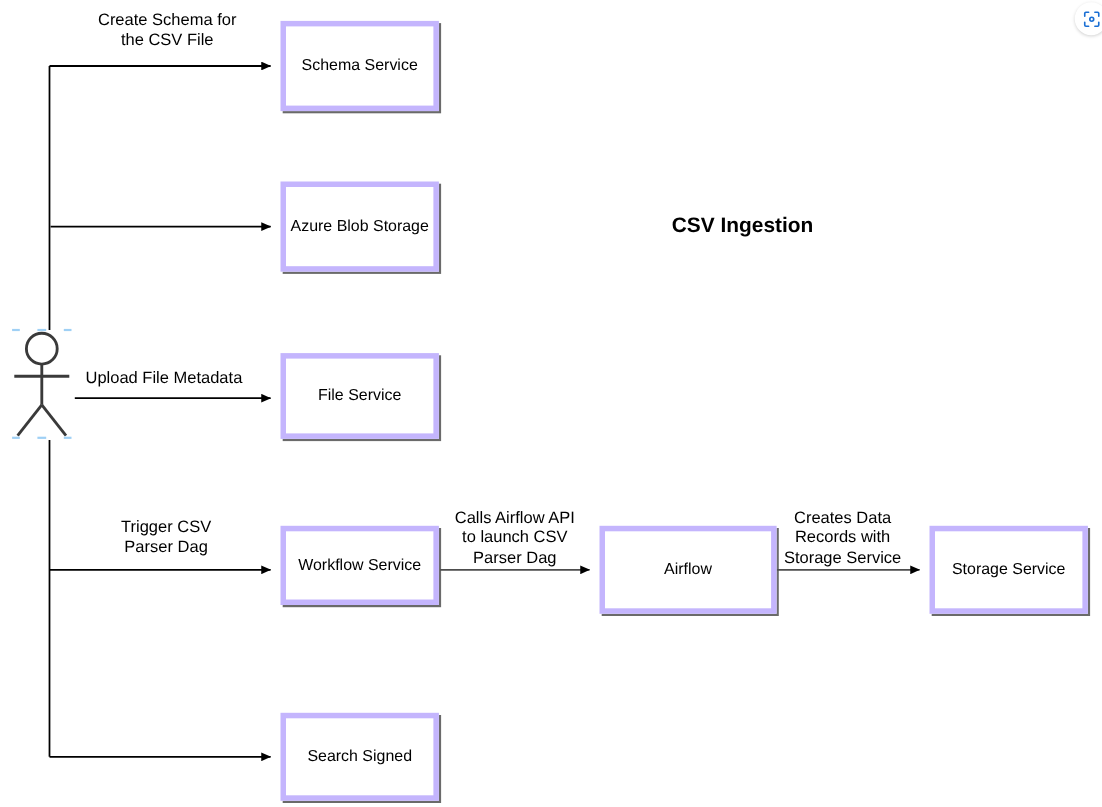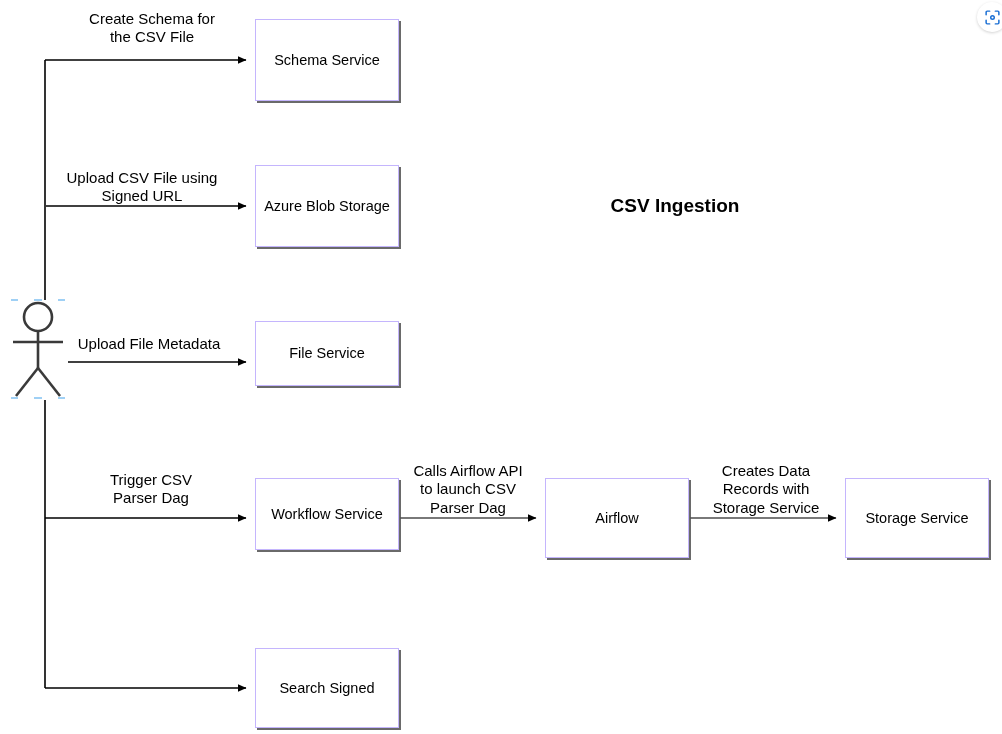--- a/index.html
+++ b/index.html
@@ -22,21 +22,21 @@
     position: absolute;
     left: 0;
     top: 0;
     width: 1002px;
     height: 734px;
   }
   .node-box {
     position: absolute;
     box-sizing: border-box;
     background: #ffffff;
-    border: 1px solid #c4b5fd;
+    border: 5px solid #c4b5fd;
     box-shadow: 2px 2px 0 0 rgba(80,80,80,0.85);
     display: flex;
     align-items: center;
     justify-content: center;
   }
   .node-label {
     font-size: 14.5px;
     color: #000000;
     line-height: 1.25;
     text-align: center;
@@ -133,45 +133,43 @@
   </svg>
 
   <div class="node-box" style="left:255px; top:19px; width:144px; height:82px;">
     <span class="node-label">Schema Service</span>
   </div>
 
   <div class="node-box" style="left:255px; top:165px; width:144px; height:82px;">
     <span class="node-label">Azure Blob Storage</span>
   </div>
 
-  <div class="node-box" style="left:255px; top:321px; width:144px; height:65px;">
+  <div class="node-box" style="left:255px; top:321px; width:144px; height:78px;">
     <span class="node-label">File Service</span>
   </div>
 
   <div class="node-box" style="left:255px; top:478px; width:144px; height:72px;">
     <span class="node-label">Workflow Service</span>
   </div>
 
-  <div class="node-box" style="left:545px; top:478px; width:144px; height:80px;">
+  <div class="node-box" style="left:545px; top:478px; width:161px; height:80px;">
     <span class="node-label">Airflow</span>
   </div>
 
   <div class="node-box" style="left:845px; top:478px; width:144px; height:80px;">
     <span class="node-label">Storage Service</span>
   </div>
 
   <div class="node-box" style="left:255px; top:648px; width:144px; height:80px;">
     <span class="node-label">Search Signed</span>
   </div>
 
   <div class="edge-label" style="left:152px; top:10px;">Create Schema for
 the CSV File</div>
 
-  <div class="edge-label" style="left:142px; top:169px;">Upload CSV File using
-Signed URL</div>
 
   <div class="edge-label" style="left:149px; top:335px;">Upload File Metadata</div>
 
   <div class="edge-label" style="left:151px; top:471px;">Trigger CSV
 Parser Dag</div>
 
   <div class="edge-label" style="left:468px; top:462px;">Calls Airflow API
 to launch CSV
 Parser Dag</div>
 

